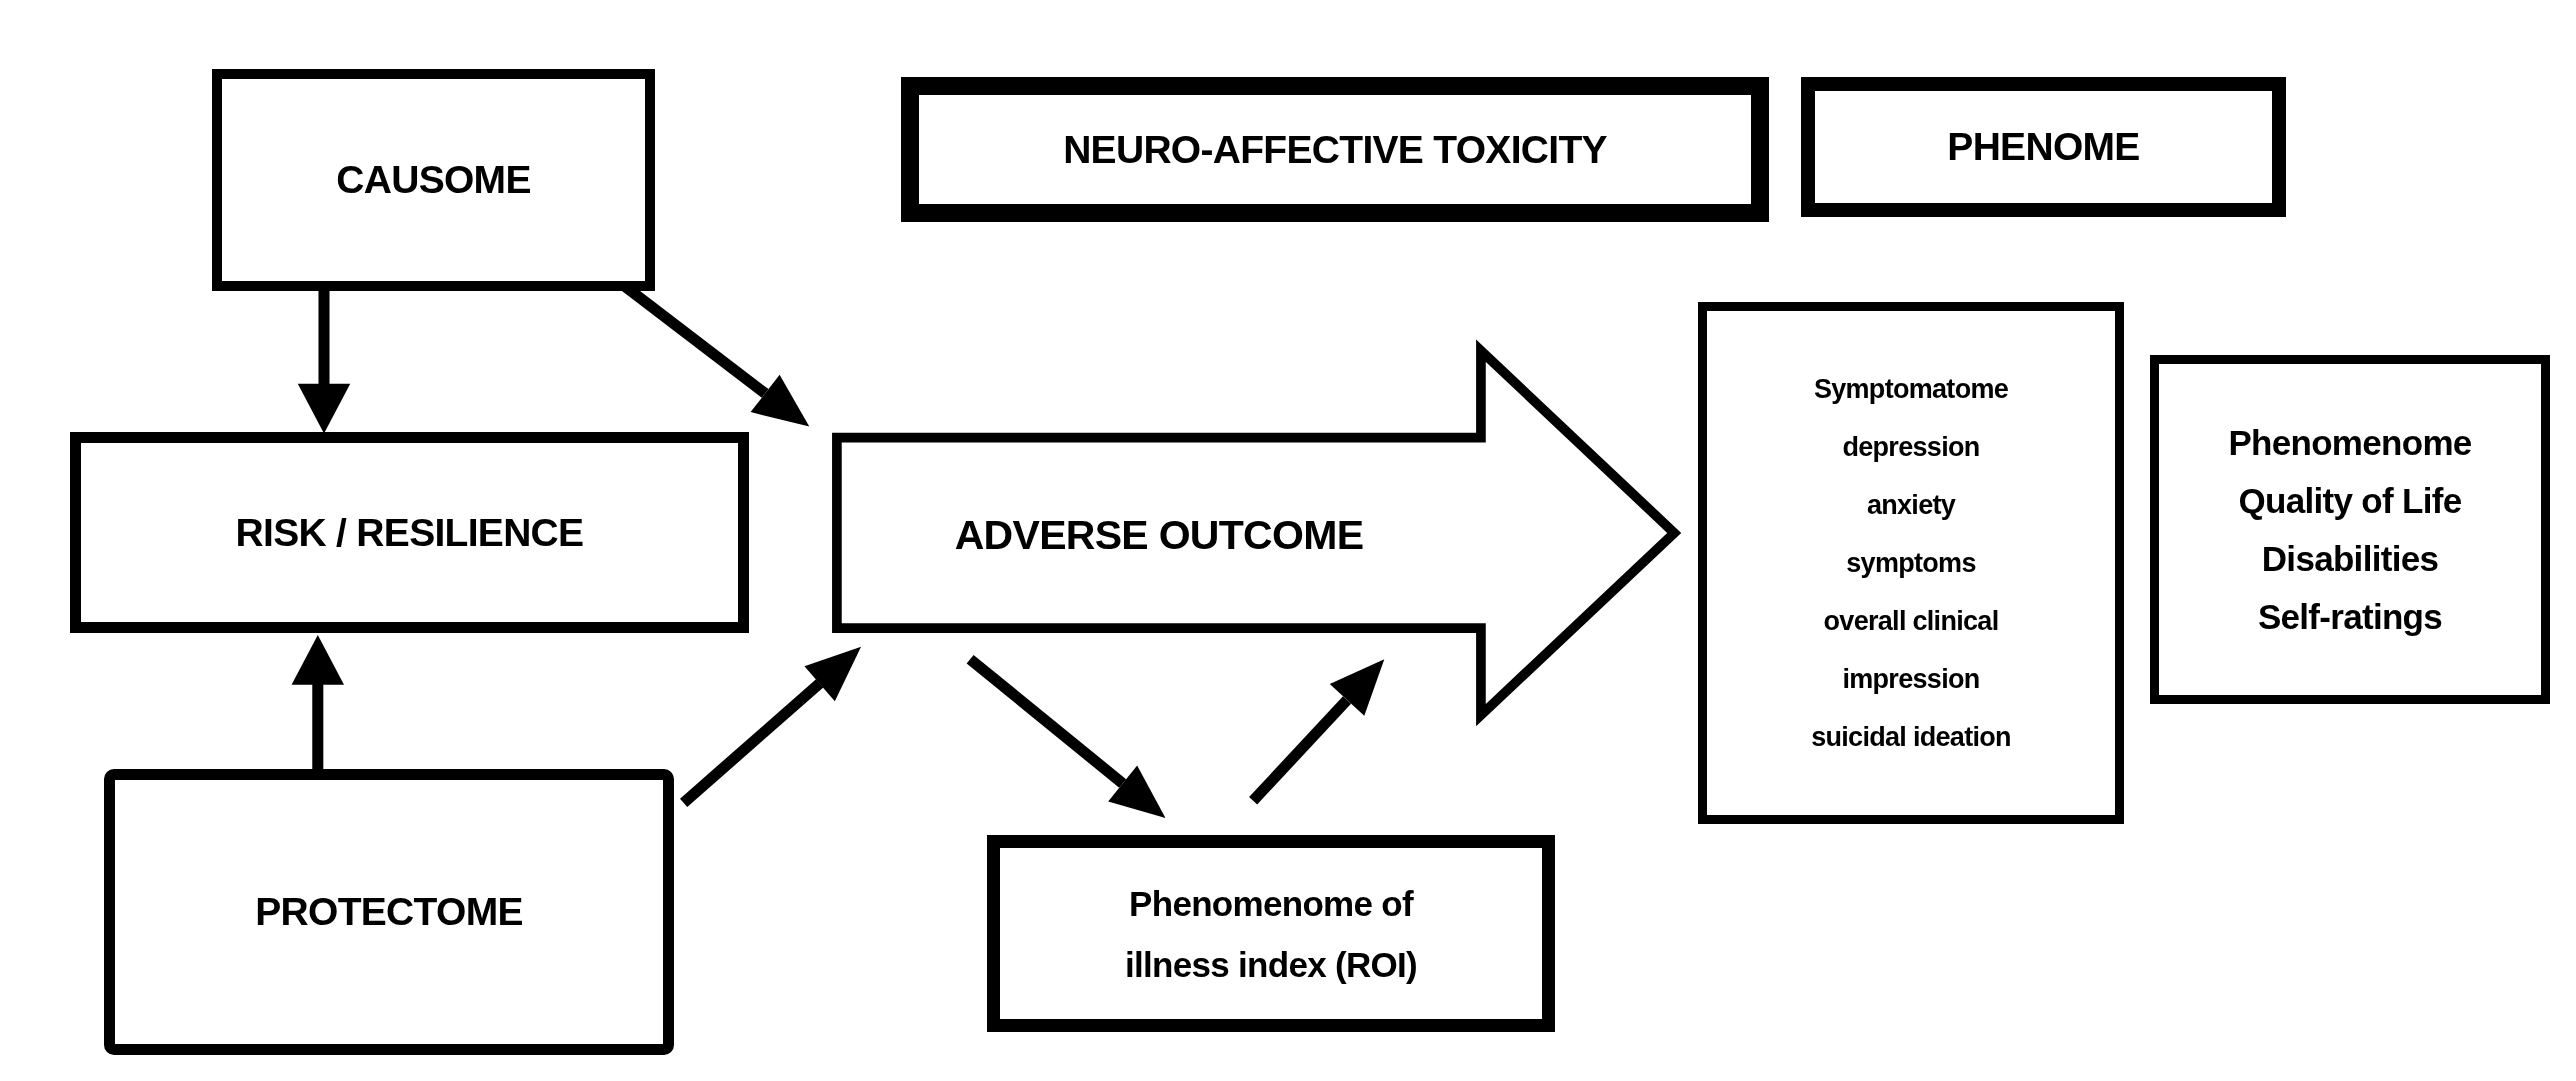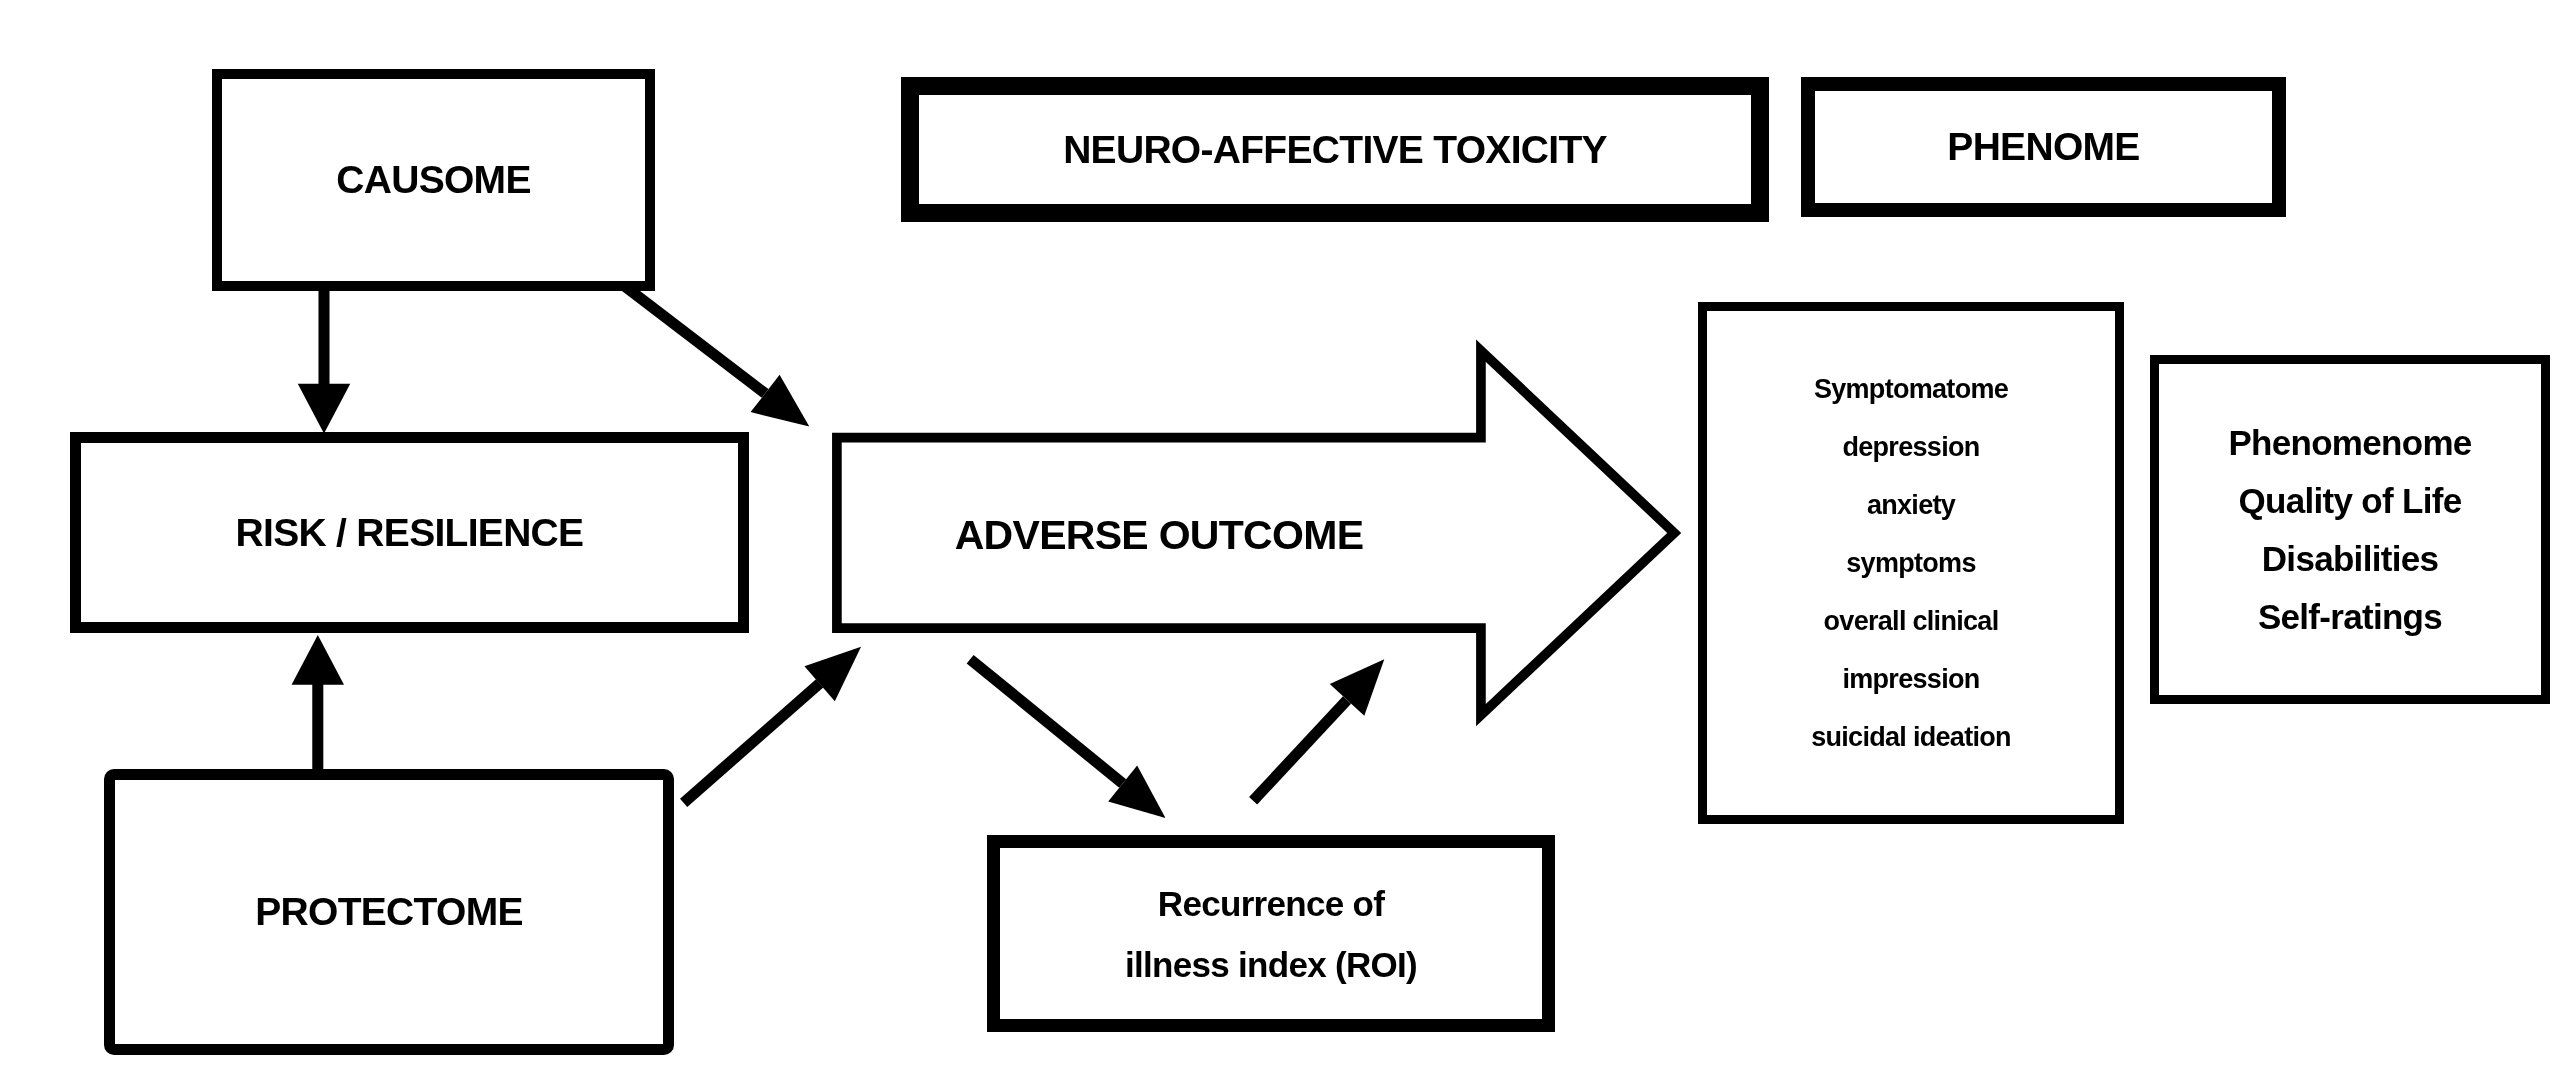--- a/index.html
+++ b/index.html
@@ -119,21 +119,21 @@
 
   <div class="box box-protectome">
     <span class="caps-label">PROTECTOME</span>
   </div>
 
   <div class="aop-label">
     <span>ADVERSE OUTCOME</span>
   </div>
 
   <div class="box box-roi">
-    <div class="line">Recurrence of</div>
+    <div class="line">Phenomenome of</div>
     <div class="line">illness index (ROI)</div>
   </div>
 
   <div class="box box-symptomatome">
     <div class="line">Symptomatome</div>
     <div class="line">depression</div>
     <div class="line">anxiety</div>
     <div class="line">symptoms</div>
     <div class="line">overall clinical</div>
     <div class="line">impression</div>

